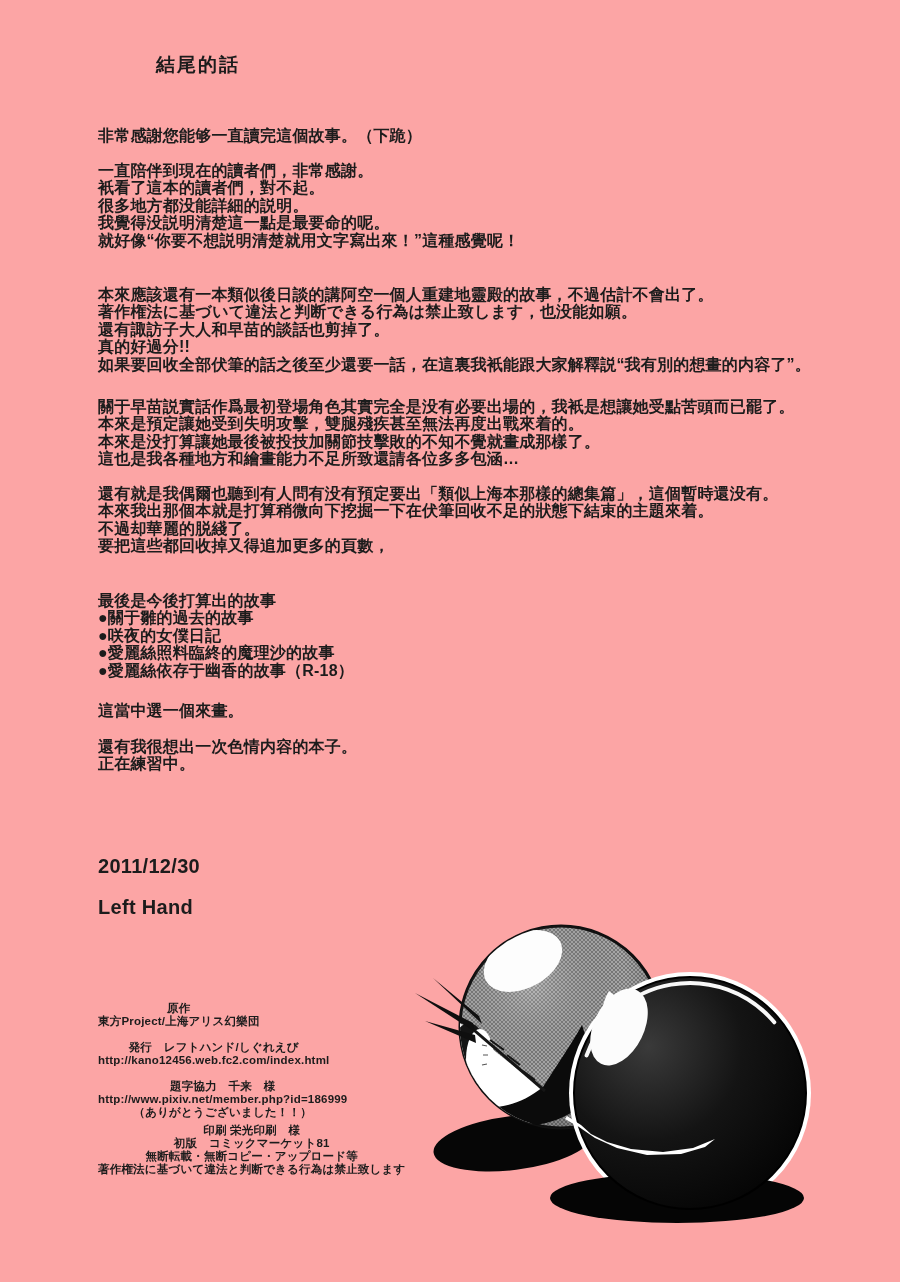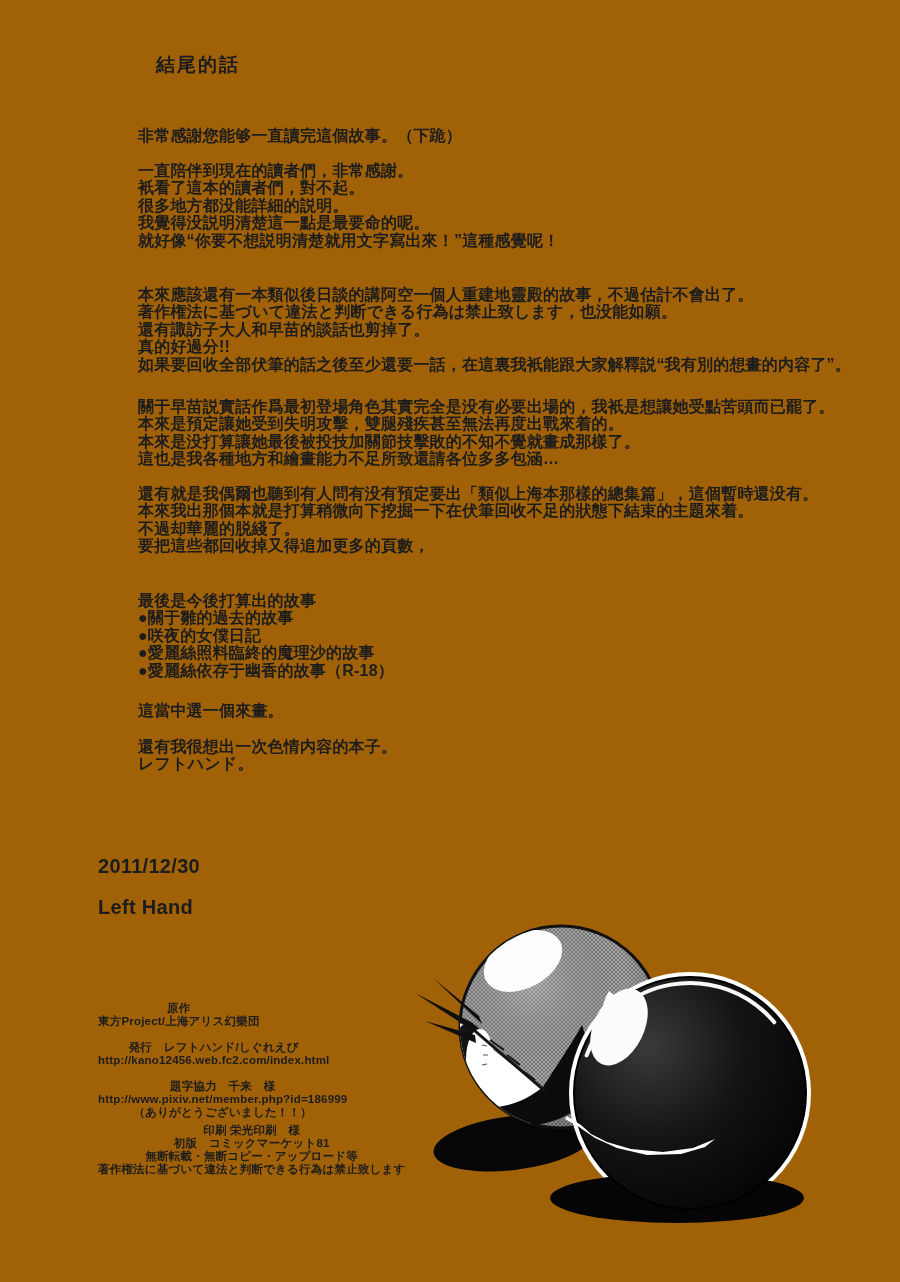--- a/index.html
+++ b/index.html
@@ -1,31 +1,31 @@
 <!DOCTYPE html>
 <html><head>
 <meta charset="utf-8">
 <style>
   html,body{margin:0;padding:0;background:#e8e8e8;}
   .page{
     position:relative;
     width:900px;height:1282px;
-    background:#a16207;
+    background:#fca5a5;
     overflow:hidden;
     font-family:"Liberation Sans","DejaVu Sans",sans-serif;
     color:#1c1c1c;
   }
   .title{
     position:absolute;left:156px;top:52px;
     font-size:19px;font-weight:bold;letter-spacing:2px;margin:0;
   }
   .para{
     position:absolute;left:98px;
     font-size:16px;line-height:17.4px;font-weight:600;
-    letter-spacing:0.2px;white-space:nowrap;margin-left:40px;
+    letter-spacing:0.2px;white-space:nowrap;
   }
   .credits{
     position:absolute;left:98px;
     font-size:11.5px;line-height:13px;font-weight:600;
     letter-spacing:0.2px;white-space:nowrap;text-align:center;
   }
   .sig{
     position:absolute;left:98px;
     font-size:20px;font-weight:600;letter-spacing:0.3px;
   }
@@ -72,21 +72,21 @@
       <div class="line">●關于雛的過去的故事</div>
       <div class="line">●咲夜的女僕日記</div>
       <div class="line">●愛麗絲照料臨終的魔理沙的故事</div>
       <div class="line">●愛麗絲依存于幽香的故事（R-18）</div>
     </div>
   <div class="para" style="top:702px">
       <div class="line">這當中選一個來畫。</div>
     </div>
   <div class="para" style="top:738px">
       <div class="line">還有我很想出一次色情内容的本子。</div>
-      <div class="line">レフトハンド。</div>
+      <div class="line">正在練習中。</div>
     </div>
 
   <div class="sig" style="top:855px">2011/12/30</div>
   <div class="sig" style="top:896px">Left Hand</div>
 
   <div class="credits" style="top:1002px">
       <div class="line">原作</div>
       <div class="line">東方Project/上海アリス幻樂団</div>
     </div>
   <div class="credits" style="top:1041px">

